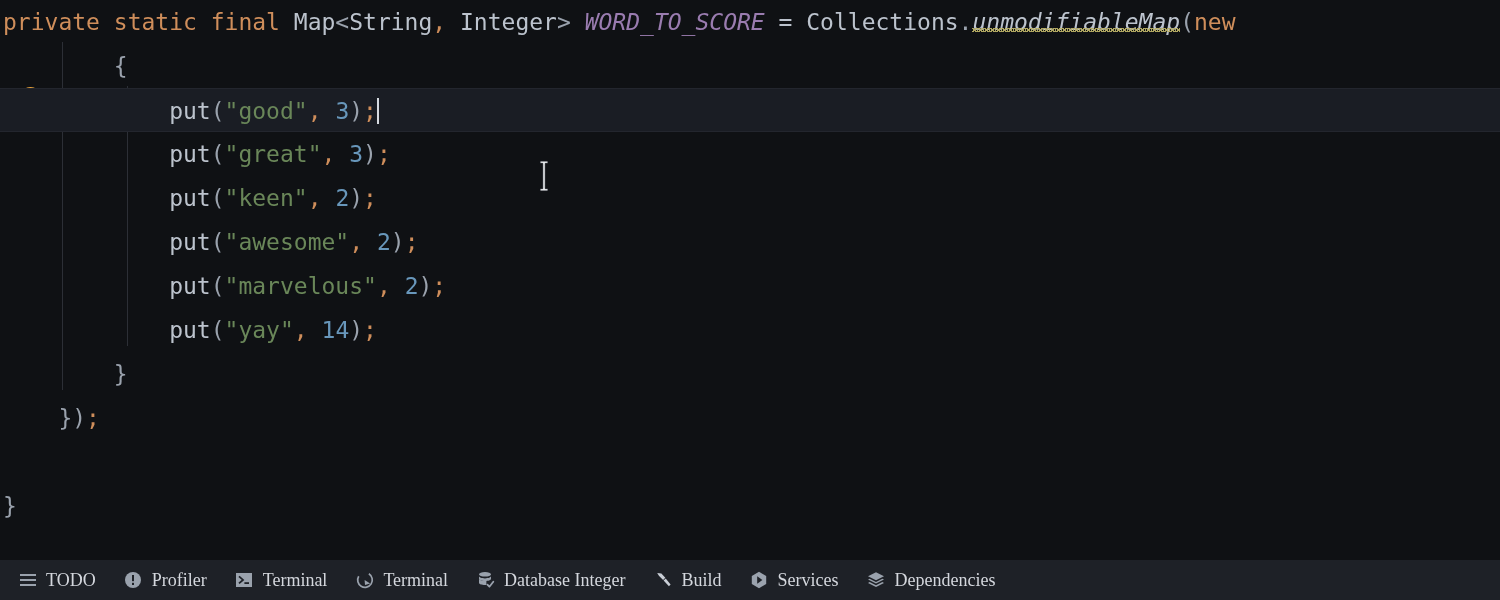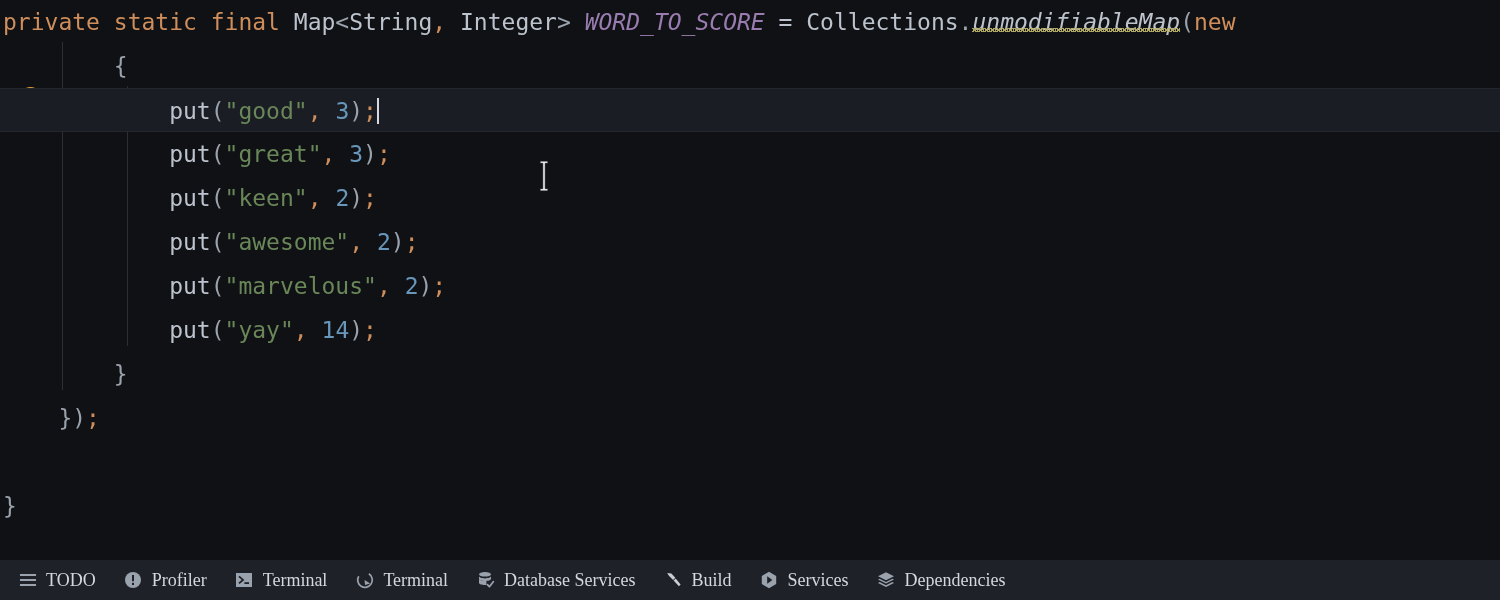--- a/index.html
+++ b/index.html
@@ -170,21 +170,21 @@
         <span class="sicon">
           <svg width="18" height="18" viewBox="0 0 18 18">
             <g fill="#9aa2ad">
               <ellipse cx="8" cy="3.3" rx="6" ry="2.3"></ellipse>
               <path d="M2 5.1 v2.6 c0 1.3 2.7 2.3 6 2.3 s6-1 6-2.3 V5.1 c0 1.3-2.7 2.3-6 2.3 S2 6.4 2 5.1 Z"></path>
               <path d="M2 9.4 v2.3 c0 1.3 2.7 2.3 6 2.3 .5 0 1 0 1.4-.1 V9.6 c-.5 .1-.9 .1-1.4 .1 -3.3 0-6-1-6-2.3 Z"></path>
             </g>
             <path d="M10.4 13.6 L12.4 15.7 L16.3 10.8" fill="none" stroke="#9aa2ad" stroke-width="1.8" stroke-linecap="round" stroke-linejoin="round"></path>
           </svg>
         </span>
-        <span>Database Services</span>
+        <span>Database Integer</span>
       </div>
       <div class="sitem">
         <span class="sicon">
           <svg width="18" height="18" viewBox="0 0 18 18">
             <g fill="#c9ced6">
               <path d="M3.2 2.1 L7.4 2.6 L11.3 6.7 L9.1 8.9 L5.1 5 Z"></path>
               <path d="M9.6 9.6 L11.7 7.4 L16.6 13.4 L14.9 15.2 Z"></path>
             </g>
           </svg>
         </span>

